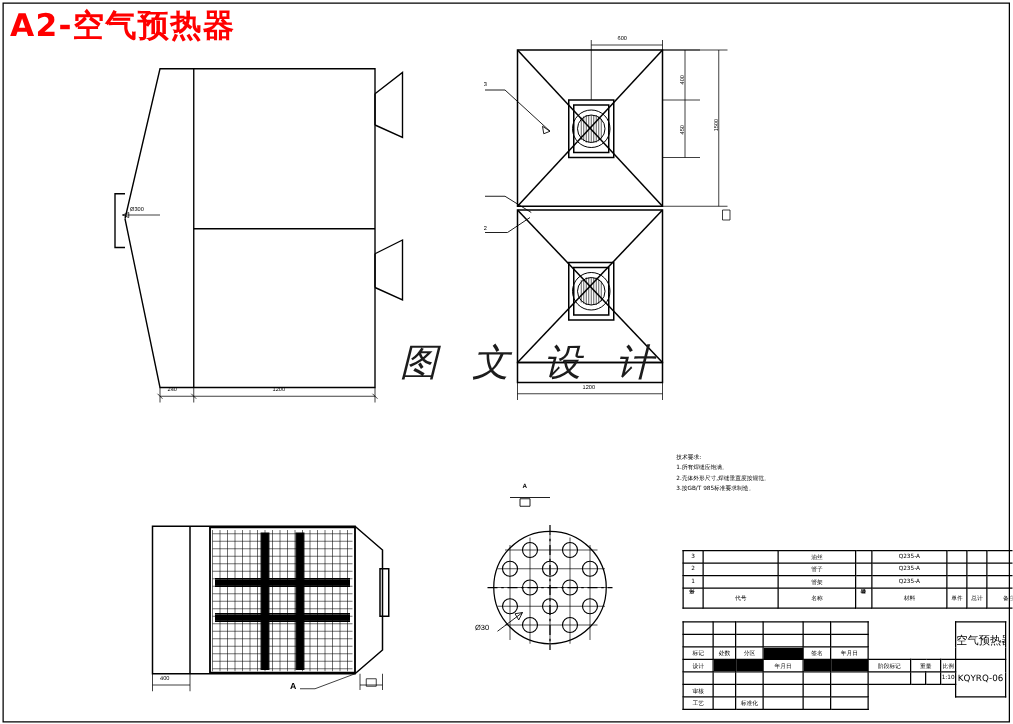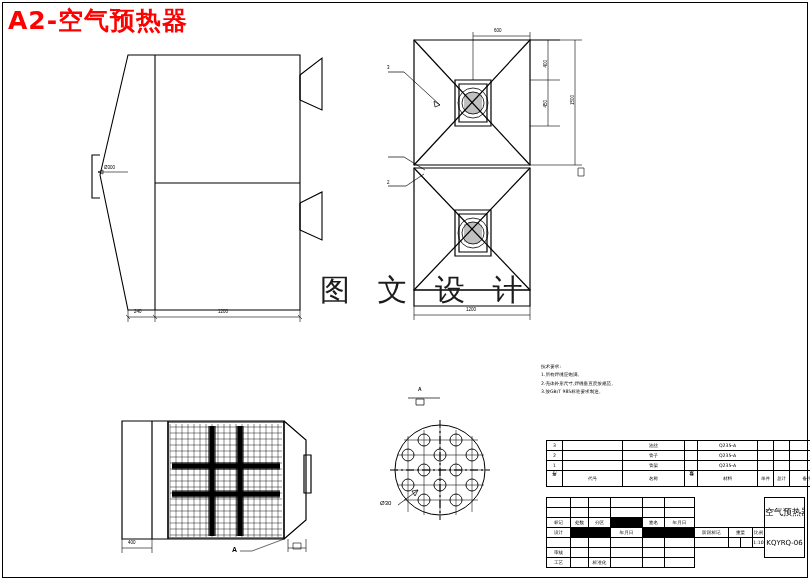--- a/index.html
+++ b/index.html
@@ -29,21 +29,21 @@
        color:#000;white-space:nowrap;line-height:1;}
   .lbl.v{writing-mode:vertical-rl;transform:rotate(180deg);}
   .lbl.b{font-weight:bold;}
   .lbl7{font-size:7px;}
   .lbl6{font-size:6px;}
   .lbl5{font-size:5px;}
 
   
   .watermark{position:absolute;left:320px;top:270px;font-size:30px;
              letter-spacing:9px;color:#1c1c1c;
-             font-family:"DejaVu Serif",serif;white-space:nowrap;}
+             font-family:"DejaVu Serif",serif;white-space:nowrap;font-style:italic;}
 
   
   .notes{position:absolute;left:541px;top:363px;font-size:4.6px;line-height:1.85;
          font-family:"DejaVu Sans",sans-serif;white-space:nowrap;}
 
   
   .tb{position:absolute;border-collapse:collapse;table-layout:fixed;}
   .tb td{border:.7px solid #000;font-size:4.6px;text-align:center;
          padding:0;height:9px;font-family:"DejaVu Sans",sans-serif;
          overflow:hidden;white-space:nowrap;}

